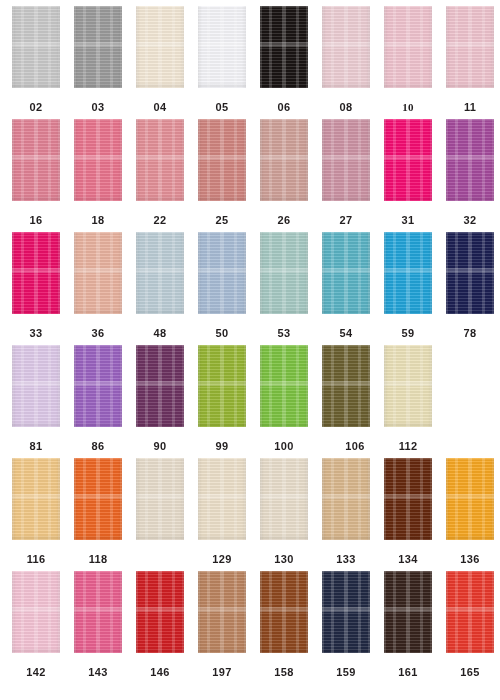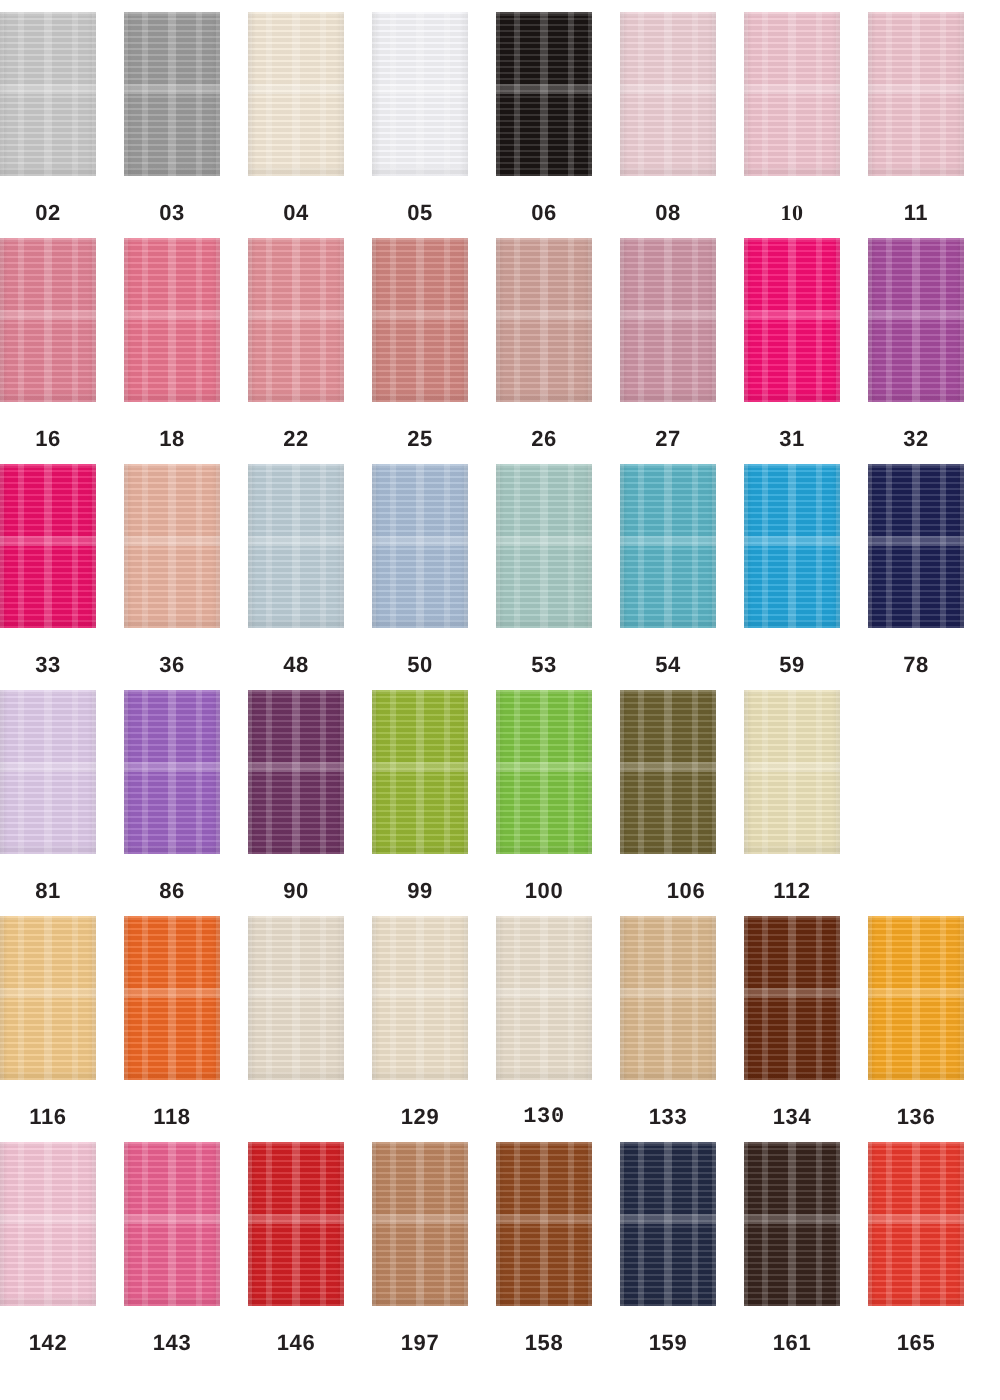--- a/index.html
+++ b/index.html
@@ -25,21 +25,21 @@
     justify-content: flex-start;
     padding-top: 6px;
   }
 
   .swatch-row {
     display: flex;
     flex-direction: row;
     justify-content: flex-start;
     align-items: flex-start;
     height: 113px;
-    padding-left: 0;
+    padding-left: 12px;
   }
 
   .swatch-cell {
     width: 48px;
     margin-right: 14px;
     display: flex;
     flex-direction: column;
     align-items: center;
   }
 
@@ -460,21 +460,21 @@
         </div>
         <div class="swatch-label" style="color: rgb(35, 31, 32);">129</div>
       </div>
       <div class="swatch-cell">
         <div class="swatch-chip" style="background-color: rgb(232, 221, 203);">
           <div class="tex-h"></div>
           <div class="tex-v"></div>
           <div class="tex-band"></div>
           <div class="tex-edge"></div>
         </div>
-        <div class="swatch-label" style="color: rgb(35, 31, 32); font-family: Liberation Mono, monospace;">130</div>
+        <div class="swatch-label" style="color: rgb(35, 31, 32);">130</div>
       </div>
       <div class="swatch-cell">
         <div class="swatch-chip" style="background-color: rgb(217, 183, 141);">
           <div class="tex-h"></div>
           <div class="tex-v"></div>
           <div class="tex-band"></div>
           <div class="tex-edge"></div>
         </div>
         <div class="swatch-label" style="color: rgb(35, 31, 32);">133</div>
       </div>

